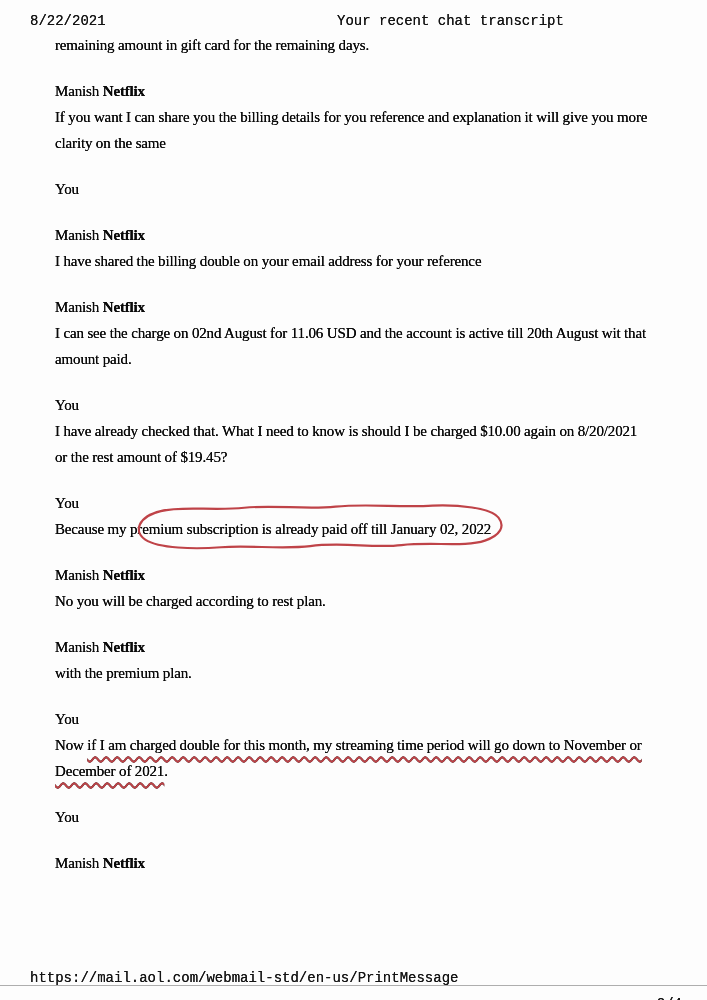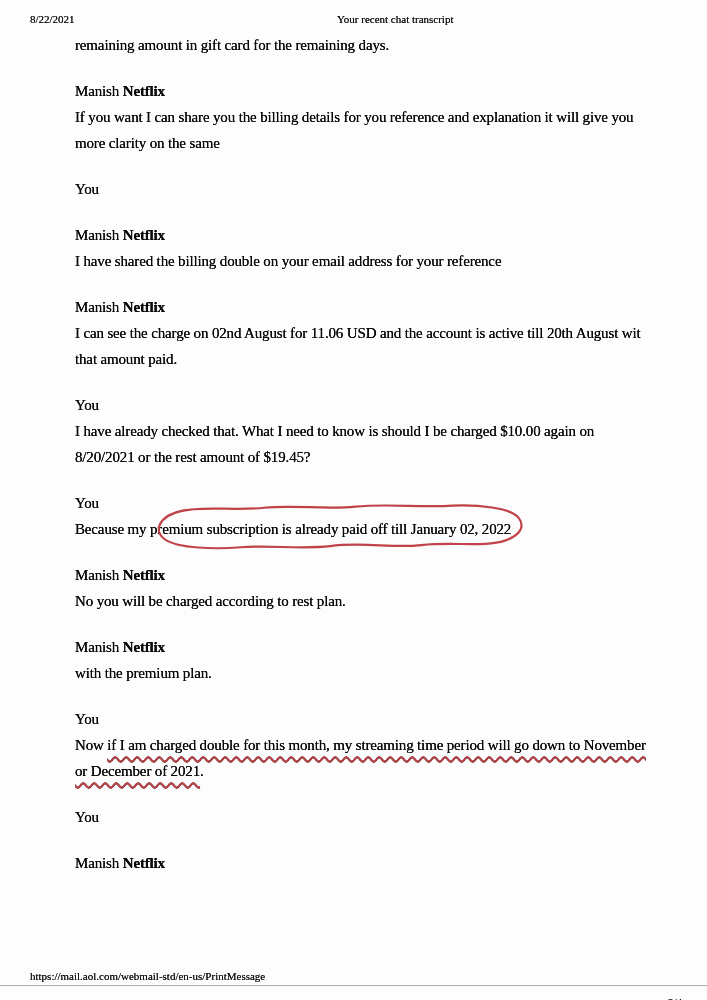--- a/index.html
+++ b/index.html
@@ -8,22 +8,22 @@
     width: 707px;
     height: 1000px;
     background: #fdfdfd;
     overflow: hidden;
     font-family: "Liberation Serif", serif;
     color: #0a0a0a;
   }
   
   .hf {
     position: absolute;
-    font-family: Liberation Serif, serif;
-    font-size: 11px;
+    font-family: Liberation Mono, monospace;
+    font-size: 14px;
     color: #141414;
     text-shadow: 0 0 .4px #222;
     white-space: nowrap;
   }
   .header-date  { left: 30px;  top: 13px; }
   .header-title { left: 337px; top: 13px; text-align: right; }
   .footer-url   { left: 30px;  top: 970px; }
   .footer-page  { right: 25px; top: 996px; }
   .footer-rule  {
     position: absolute; left: 0; right: 0; top: 985px;
@@ -33,21 +33,21 @@
   .content {
     position: absolute;
     left: 55px; top: 32px;
     width: 594px;
     font-size: 15px;
     line-height: 26px;
     letter-spacing: -0.15px;
     text-shadow: 0 0 .45px #000;
   }
   .content p { margin: 0; }
-  .block { margin-bottom: 20px; margin-left: 20px; }
+  .block { margin-bottom: 20px; }
   .speaker .bold { font-weight: 700; }
   
   .circled {
     position: relative;
     display: inline-block;
   }
   .circle-svg {
     position: absolute;
     left: -10px; right: -17px; top: -17px; bottom: -14px;
     width: calc(100% + 27px);

